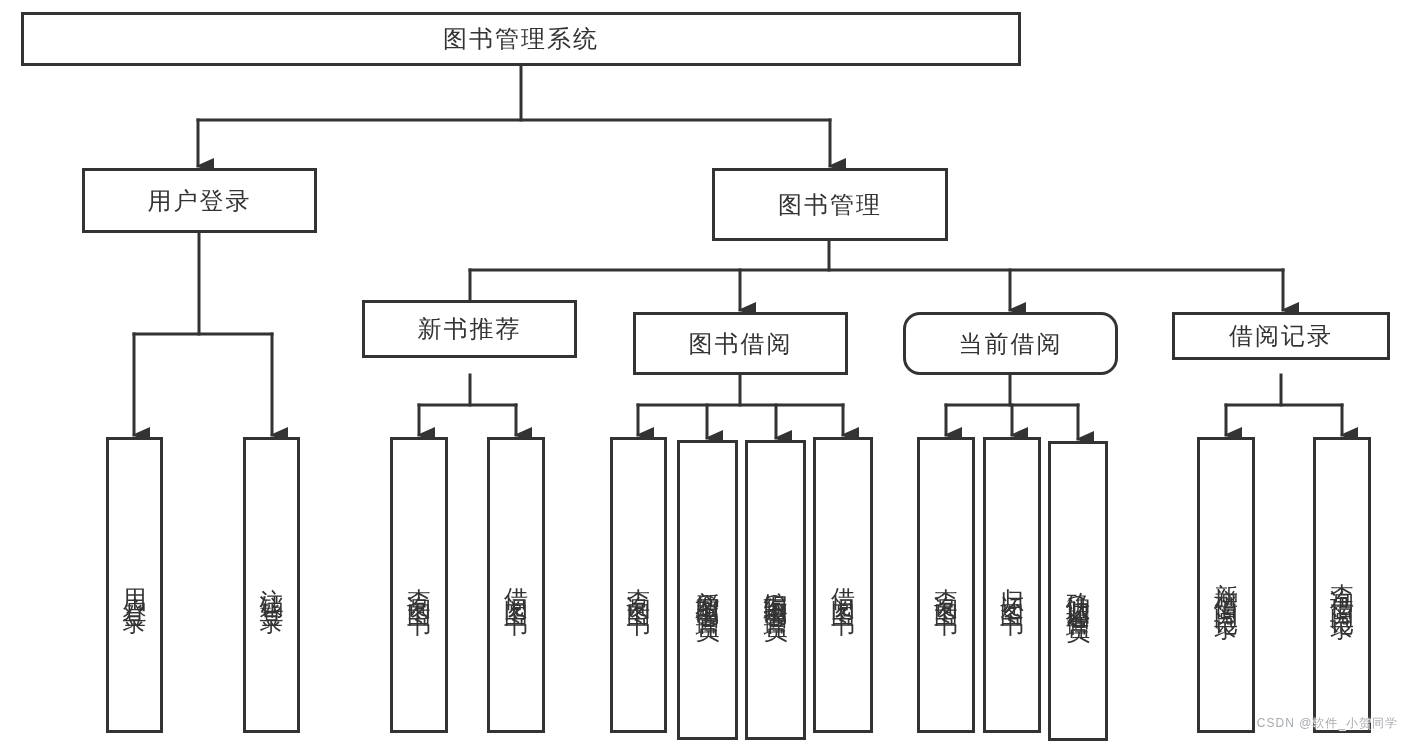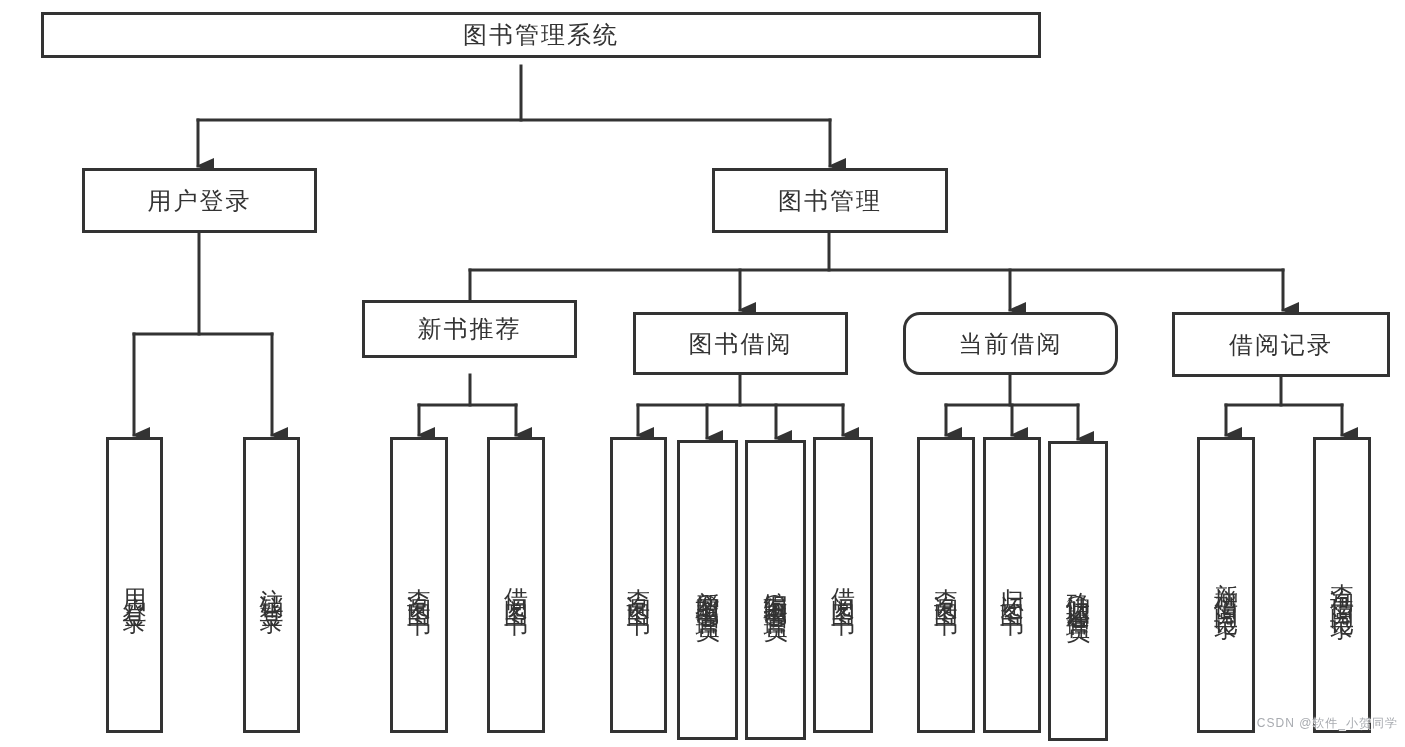--- a/index.html
+++ b/index.html
@@ -87,41 +87,41 @@
     <line x1="946" y1="405" x2="946" y2="435" marker-end="url(#arw)"></line>
     <line x1="1012" y1="405" x2="1012" y2="435" marker-end="url(#arw)"></line>
     <line x1="1078" y1="405" x2="1078" y2="439" marker-end="url(#arw)"></line>
 
     <line x1="1281" y1="375" x2="1281" y2="405"></line>
     <line x1="1226" y1="405" x2="1342" y2="405"></line>
     <line x1="1226" y1="405" x2="1226" y2="435" marker-end="url(#arw)"></line>
     <line x1="1342" y1="405" x2="1342" y2="435" marker-end="url(#arw)"></line>
   </svg>
 
-  <div class="box" style="left:21px;top:12px;width:1000px;height:46px;margin-left:20px;">
+  <div class="box" style="left:21px;top:12px;width:1000px;height:54px;">
     <span class="hlabel">图书管理系统</span>
   </div>
 
   <div class="box" style="left:82px;top:168px;width:235px;height:65px;">
     <span class="hlabel">用户登录</span>
   </div>
-  <div class="box" style="left:712px;top:168px;width:236px;height:65px;text-align:right;">
+  <div class="box" style="left:712px;top:168px;width:236px;height:73px;text-align:right;">
     <span class="hlabel">图书管理</span>
   </div>
 
   <div class="box" style="left:362px;top:300px;width:215px;height:58px;">
     <span class="hlabel">新书推荐</span>
   </div>
   <div class="box" style="left:633px;top:312px;width:215px;height:63px;">
     <span class="hlabel">图书借阅</span>
   </div>
   <div class="box" style="left:903px;top:312px;width:215px;height:63px;border-radius:17px;">
     <span class="hlabel">当前借阅</span>
   </div>
-  <div class="box" style="left:1172px;top:312px;width:218px;height:65px;">
+  <div class="box" style="left:1172px;top:312px;width:218px;height:48px;">
     <span class="hlabel">借阅记录</span>
   </div>
 
   <div class="box" style="left:106px;top:437px;width:57px;height:296px;">
     <span class="vlabel">用户登录</span>
   </div>
   <div class="box" style="left:243px;top:437px;width:57px;height:296px;">
     <span class="vlabel">注销登录</span>
   </div>
 

